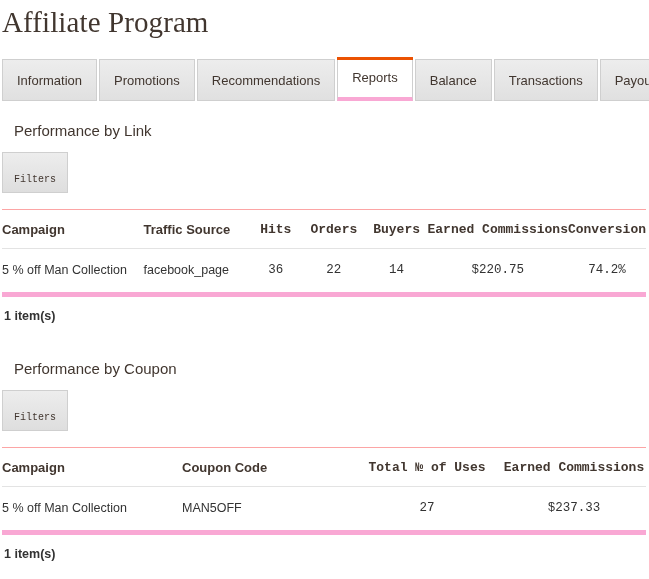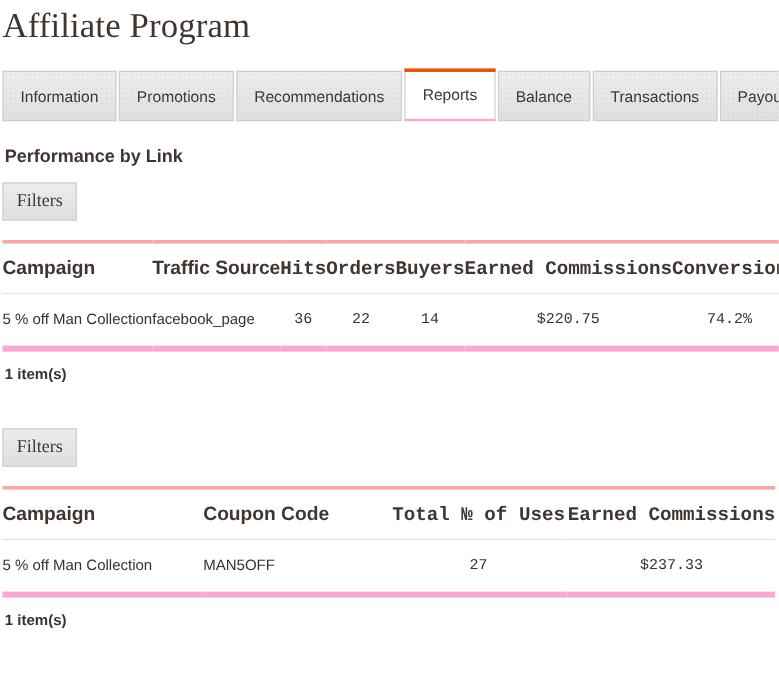--- a/index.html
+++ b/index.html
@@ -67,21 +67,21 @@
       radial-gradient(rgba(150,150,150,0.30) 0.5px, transparent 0.6px);
     background-size: 4px 4px;
     background-position: 0 0;
     pointer-events: none;
   }
   .tab.active {
     background: #ffffff;
     background-image: none;
     border: 1px solid #cfcfcf;
     border-top: none;
-    border-bottom: 2px solid #f9a8d4;
+    border-bottom: 4px solid #f9a8d4;
     height: 44px;
     color: #41362f;
     z-index: 3;
   }
   .tab.active::after {
     background-image: none;
   }
   .tab.active .tab-accent {
     position: absolute;
     left: -1px;
@@ -98,59 +98,59 @@
     height: 1px;
     background: transparent;
   }
 
   
   .section {
     padding: 0 2px;
   }
   .section-title {
     font-size: 15px;
-    font-weight: bold;
-    color: #41362f;
-    margin: 2px;
+    font-weight: normal;
+    color: #41362f;
+    margin: 12px;
     padding: 0;
     line-height: 1;
   }
   .section-1 { margin-top: 22px; }
   .section-2 { margin-top: 38px; }
 
   .filters-row {
     margin-top: 14px;
   }
   .btn-filters {
     display: inline-block;
-    font-family: Liberation Serif, serif;
-    font-size: 15px;
+    font-family: Liberation Mono, monospace;
+    font-size: 10px;
     color: #41362f;
     background-color: #e3e3e3;
     background-image: linear-gradient(to bottom, #ededed 0%, #dedede 100%);
     border: 1px solid #cfcfcf;
     border-radius: 0;
-    padding: 8px 11px 7px;
+    padding: 22px 11px 7px;
     line-height: 1;
     cursor: pointer;
   }
 
   
   table.grid {
     width: 644px;
     border-collapse: collapse;
     margin-top: 16px;
     font-size: 12.5px;
   }
   table.grid thead th {
     font-weight: bold;
     color: #41362f;
-    font-size: 16px;
+    font-size: 13px;
     padding: 12px 0 11px;
-    border-top: 3px solid #fca5a5;
+    border-top: 1px solid #fca5a5;
     border-bottom: 1px solid #e3e3e3;
     white-space: nowrap;
   }
   table.grid tbody td {
     color: #333333;
     padding: 14px 0 15px;
     border-bottom: 5px solid #f9a8d4;
     white-space: nowrap;
   }
   .ta-l { text-align: left; }
@@ -223,20 +223,21 @@
         <td class="ta-r">$220.75</td>
         <td class="ta-r">74.2%</td>
       </tr>
     </tbody>
   </table>
 
   <div class="item-count">1 item(s)</div>
 </div>
 
 <div class="section section-2">
+  <h2 class="section-title">Performance by Coupon</h2>
 
   <div class="filters-row">
     <button class="btn-filters">Filters</button>
   </div>
 
   <table class="grid">
     <thead>
       <tr>
         <th class="ta-l" style="width:180px">Campaign</th>
         <th class="ta-l" style="width:170px">Coupon Code</th>

